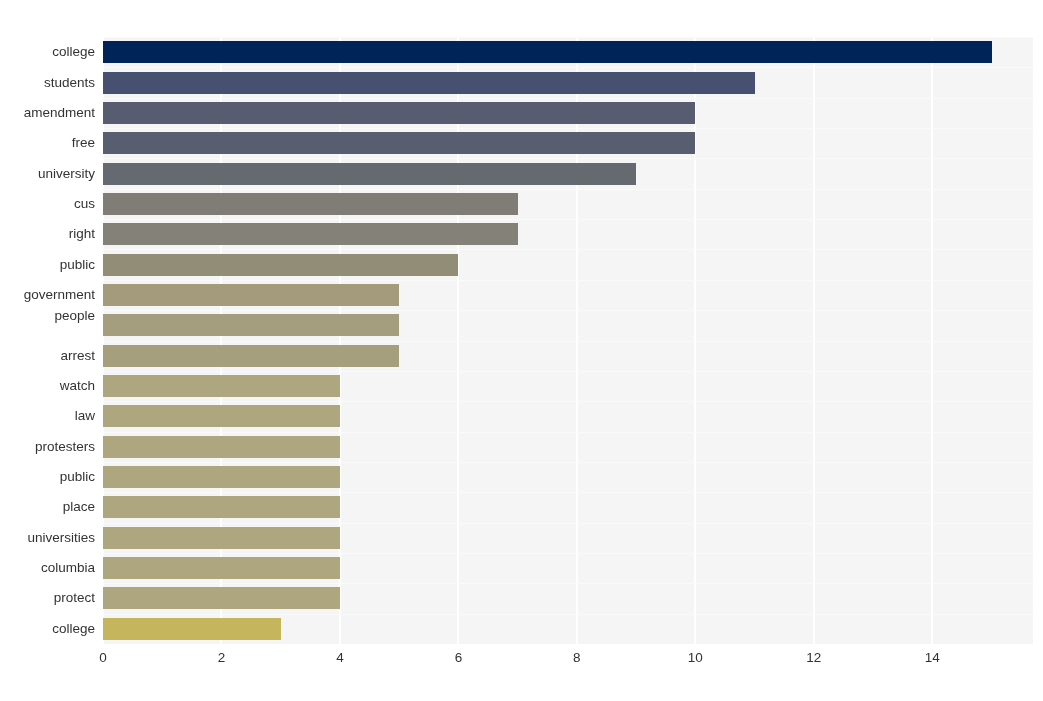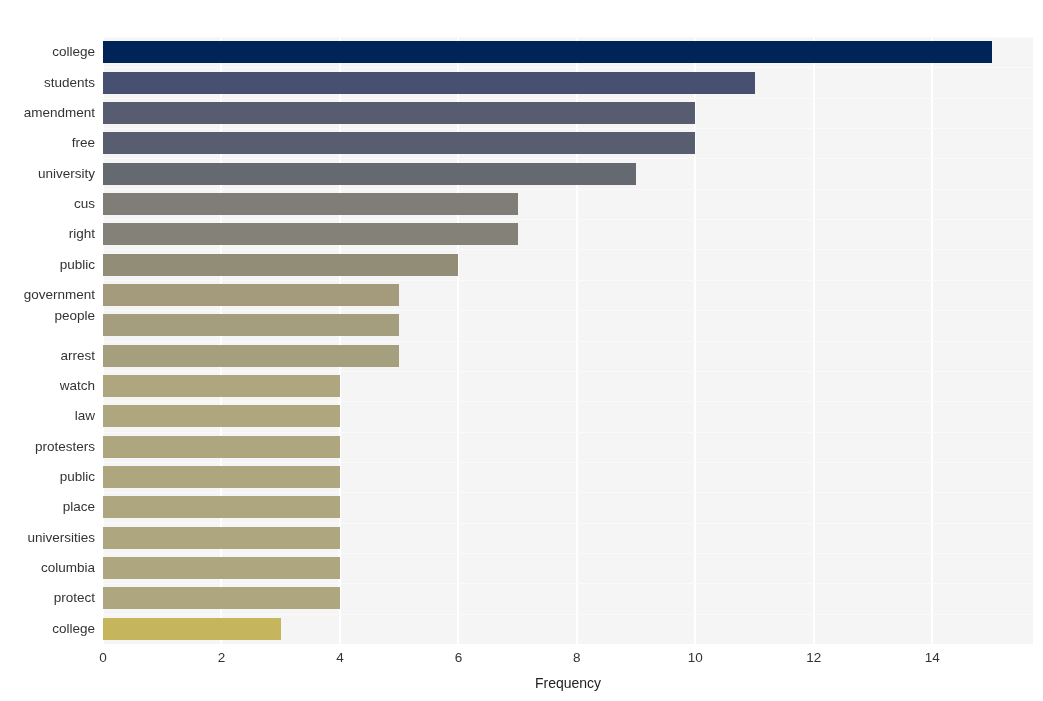--- a/index.html
+++ b/index.html
@@ -196,15 +196,14 @@
       <div class="xtick" style="left: 103px;">0</div>
       <div class="xtick" style="left: 221.471px;">2</div>
       <div class="xtick" style="left: 339.943px;">4</div>
       <div class="xtick" style="left: 458.414px;">6</div>
       <div class="xtick" style="left: 576.885px;">8</div>
       <div class="xtick" style="left: 695.357px;">10</div>
       <div class="xtick" style="left: 813.828px;">12</div>
       <div class="xtick" style="left: 932.299px;">14</div>
     </div>
 
-  <div id="x-axis-label">Frequency</div>
 
 </div>
 
 </body></html>

